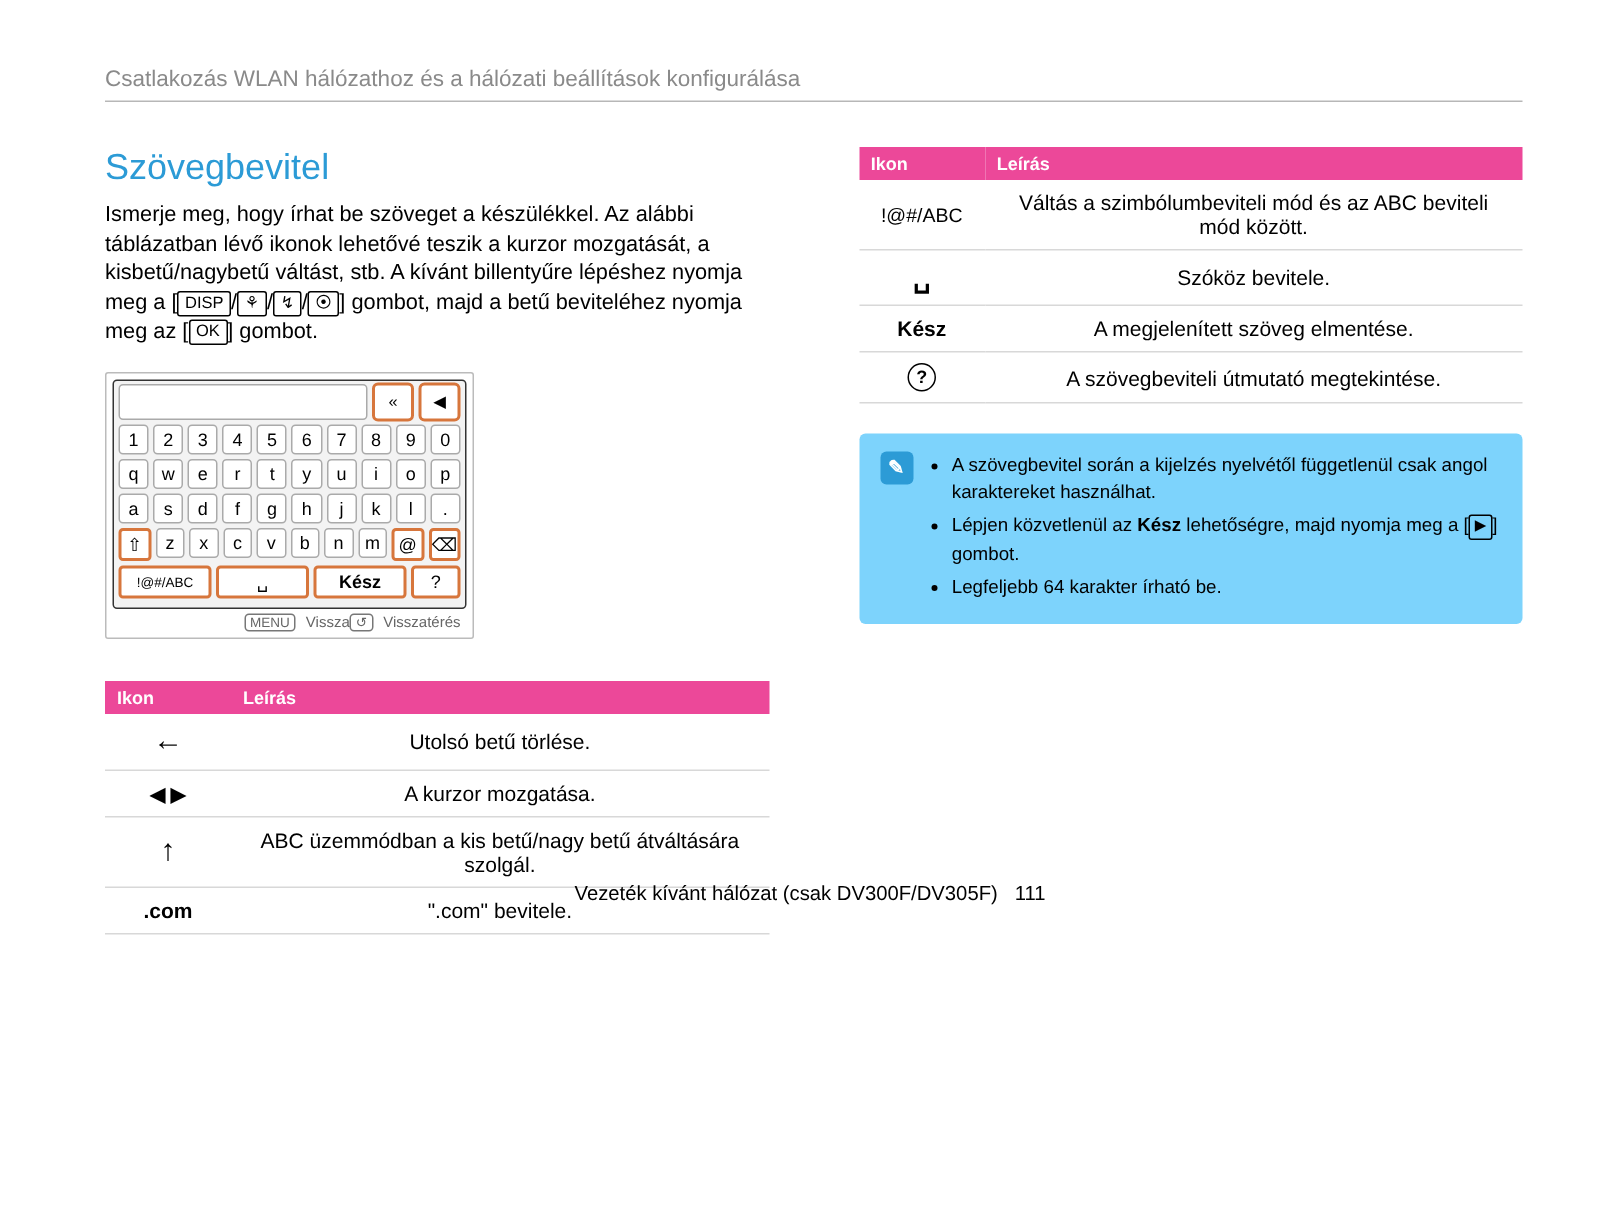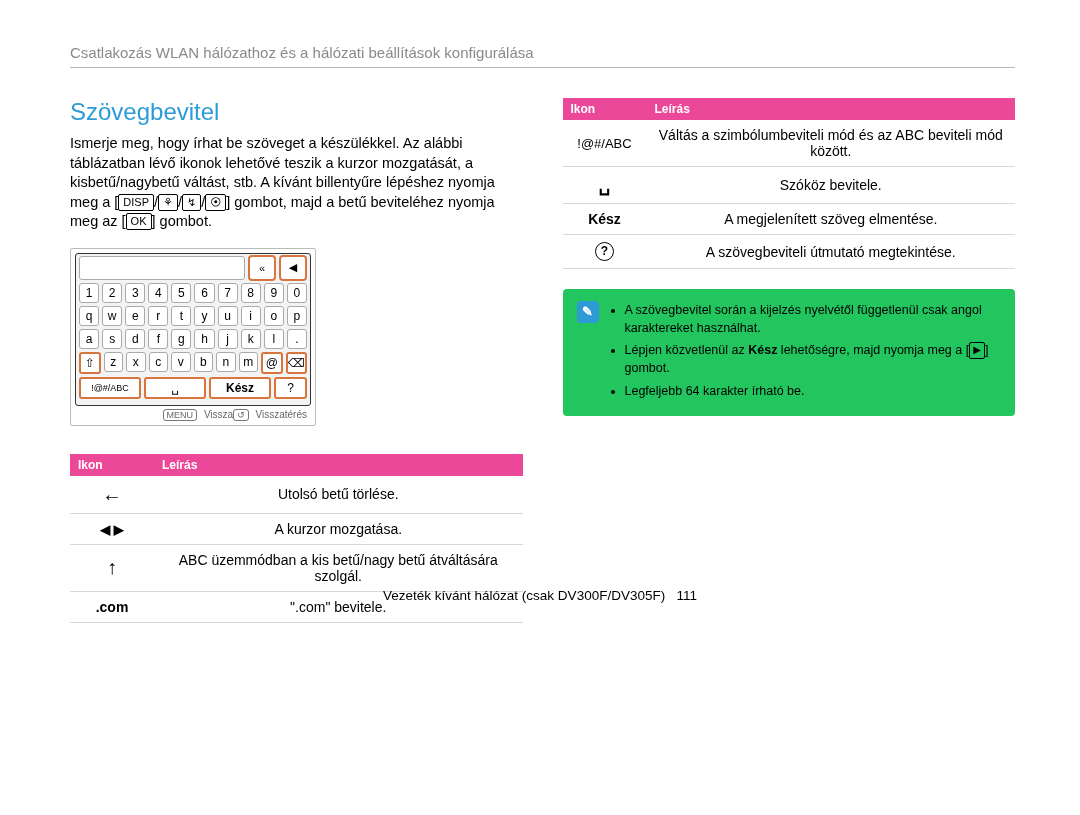--- a/index.html
+++ b/index.html
@@ -3,21 +3,21 @@
 <meta charset="utf-8">
 <style>
   html,body{margin:0;padding:0;background:#fff;color:#000;
             font-family:Arial,Helvetica,sans-serif;font-size:14px;
             width:1080px;height:815px;overflow:hidden}
   .page{box-sizing:border-box;padding:44px 65px 0 70px;position:relative}
 
   .crumb{color:#8a8a8a;font-size:15px}
   .hr{height:1px;background:#b7b7b7;margin-top:6px}
 
-  .cols{display:flex;gap:40px;margin-top:30px}
+  .cols{display:flex;gap:60px;margin-top:30px}
   .col{flex:1;min-width:0}
 
   .h-title{color:#2c9bd6;font-size:24px;margin-bottom:8px}
   .intro{font-size:14.5px;line-height:1.35}
 
   
   .iframe{display:inline-block;border:1px solid #000;border-radius:2px;
           padding:0 4px;font-size:11px;font-weight:normal;vertical-align:1px}
 
   
@@ -63,21 +63,21 @@
   .arrow-up::before{content:"\2191";font-size:20px;font-weight:bold}
   .space-ic::before{content:"\2423";font-size:18px}
   .help-ic{display:inline-block;width:17px;height:17px;border:1.5px solid #000;
            border-radius:50%;line-height:17px;font-size:12px;font-weight:bold}
   .help-ic::before{content:"?"}
   .note-ic{display:inline-block;width:22px;height:22px;background:#2c9bd6;
            border-radius:4px;color:#fff;line-height:22px;text-align:center;
            font-size:13px;font-weight:bold;flex-shrink:0}
   .note-ic::before{content:"\270E"}
 
-  .note{display:flex;gap:12px;background:#22c55e;border-radius:4px;
+  .note{display:flex;gap:12px;background:#7dd3fc;border-radius:4px;
         padding:12px 14px;margin-top:20px;font-size:12.5px;line-height:1.45}
   .note ul{margin:0;padding-left:14px}
   .note li{margin-bottom:4px}
   .inlinebox{display:inline-block;border:1px solid #000;border-radius:2px;
              padding:0 3px;font-size:10px;vertical-align:1px}
 
   .footer{position:absolute;left:0;right:0;bottom:20px;text-align:center;
           font-size:13.5px}
 </style>
 </head>

